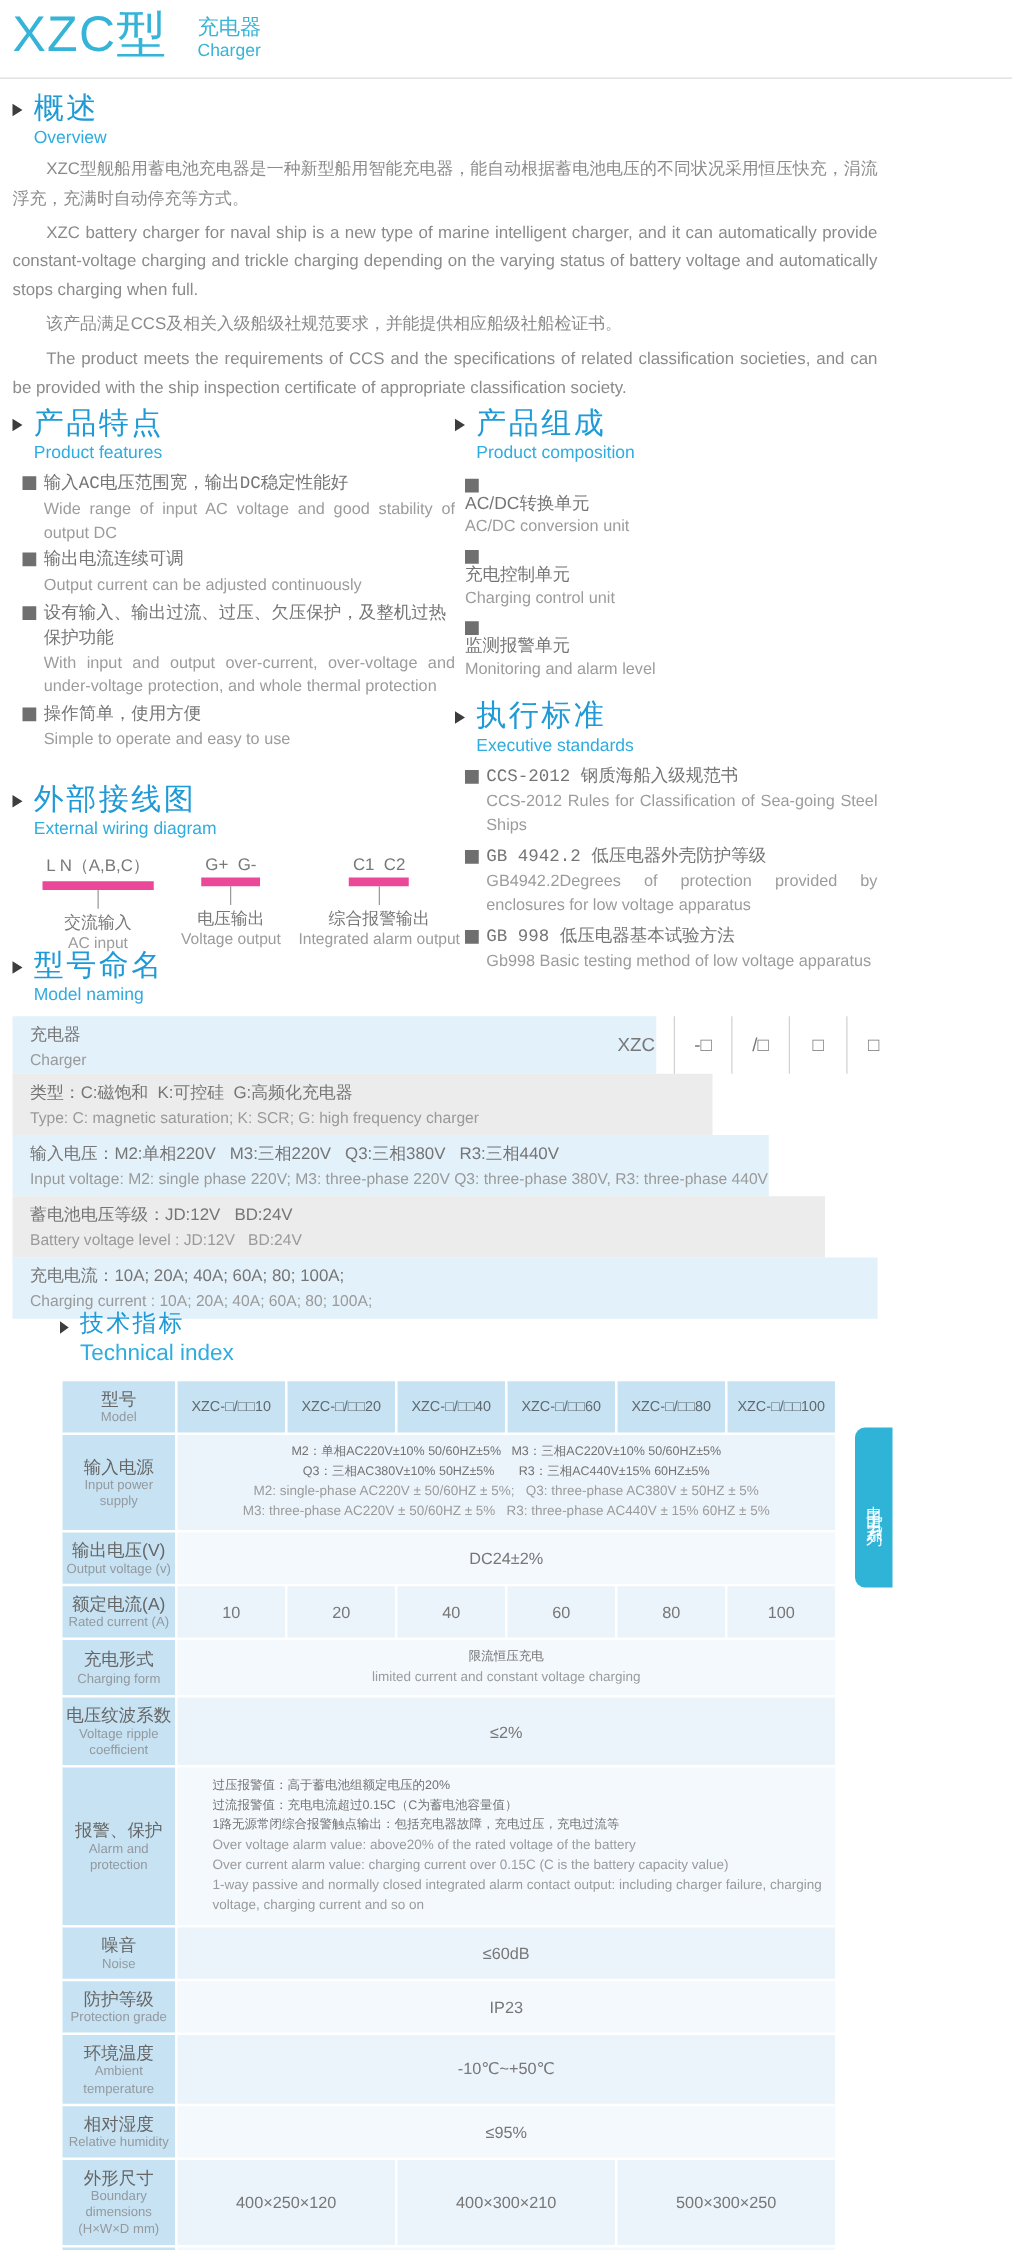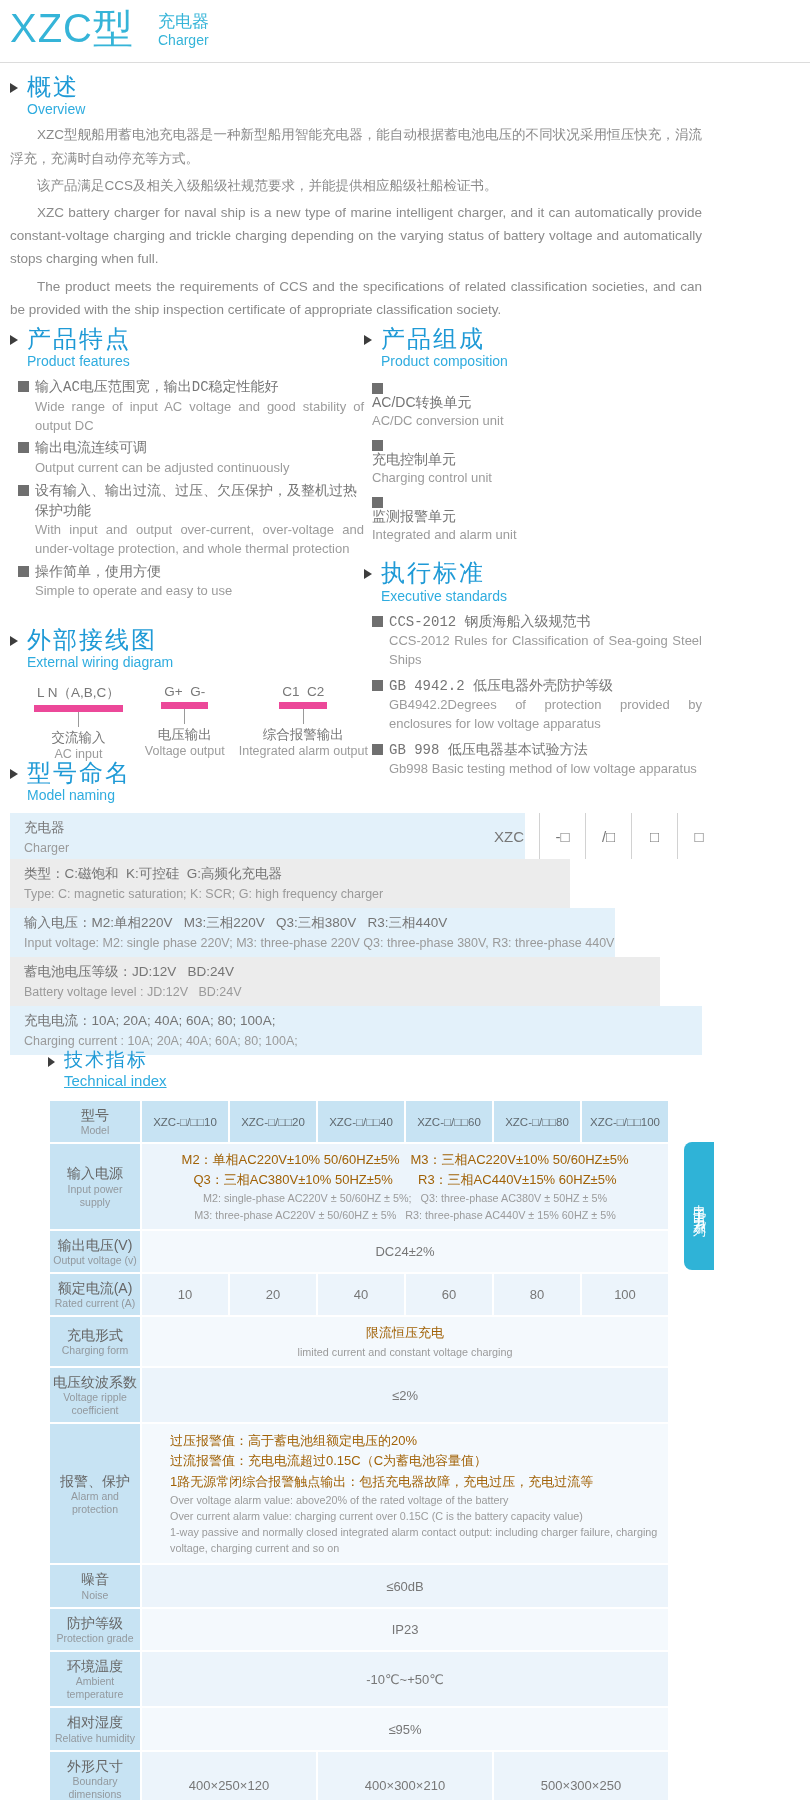--- a/index.html
+++ b/index.html
@@ -12,21 +12,21 @@
   .hdr-prod .e{display:block;font-size:14px;color:#35b4d8;line-height:1.15;}
   .divider{position:absolute;top:62px;left:0;width:810px;height:1px;background:#dcdcdc;}
   
   .sec-title{display:flex;gap:9px;}
   .tri{width:0;height:0;border-left:8px solid #3d3d3d;border-top:5px solid transparent;
        border-bottom:5px solid transparent;margin-top:9px;flex:none;}
   .tri.small{border-left-width:7px;margin-top:7px;}
   .st-zh{font-size:24px;color:#1f9ad6;letter-spacing:2px;line-height:1.1;}
   .st-en{font-size:14px;color:#2facdf;margin-top:1px;}
   .st-zh.small{font-size:19px;}
-  .st-en.small{font-size:15px;text-decoration:underline;}
+  .st-en.small{font-size:18px;}
   
   #sec-overview{position:absolute;top:74px;left:10px;width:692px;}
   .para{color:#8b8b8b;font-size:13.5px;line-height:1.72;text-align:justify;text-indent:2em;margin:4px 0;}
   
   #cols{position:absolute;top:326px;left:10px;width:692px;display:flex;}
   .col-l{width:354px;flex:none;}
   .col-r{width:338px;flex:none;}
   .bullets{margin-top:8px;padding-left:8px;}
   .bullet{display:flex;margin-top:3px;}
   .sq{width:11px;height:11px;background:#6f6f6f;margin:4px 6px 0 0;flex:none;}
@@ -61,21 +61,21 @@
   
   #sec-tech{position:absolute;top:1050px;left:48px;width:660px;}
   table.tech{border-collapse:separate;border-spacing:2px;margin-top:10px;table-layout:fixed;width:614px;}
   table.tech td{vertical-align:middle;}
   .lbl{background:#c7e3f3;text-align:center;padding:5px 2px;}
   .lbl .z{display:block;font-size:14px;color:#666;line-height:1.3;}
   .lbl .e{display:block;font-size:10.5px;color:#93999e;line-height:1.25;}
   .hcell{background:#c7e3f3;font-size:11.5px;color:#60696f;text-align:center;padding:10px 0;}
   .dcell{background:#ecf4fb;text-align:center;font-size:13px;color:#777;padding:6px 2px;}
   tr.alt .dcell{background:#f4f9fd;}
-  .iz{display:block;font-size:13px;color:#a16207;line-height:1.55;white-space:pre-wrap;}
+  .iz{display:block;font-size:10px;color:#737373;line-height:1.55;white-space:pre-wrap;}
   .ie{display:block;font-size:10.8px;color:#9b9b9b;line-height:1.5;white-space:pre-wrap;}
   .left-cell{text-align:left;padding:7px 8px 7px 28px;}
   
   #side-tab{position:absolute;top:1142px;left:684px;width:30px;height:128px;background:#2fb3d7;
             border-radius:8px 0 0 8px;display:flex;align-items:center;justify-content:center;
             writing-mode:vertical-rl;text-orientation:upright;color:#fff;font-size:13px;letter-spacing:4px;}
 </style>
 </head>
 <body>
 
@@ -93,22 +93,22 @@
   <div id="sec-overview">
     <div class="sec-title">
       <div class="tri"></div>
       <div>
         <div class="st-zh">概述</div>
         <div class="st-en">Overview</div>
       </div>
     </div>
     <div style="margin-top:6px;">
       <p class="para">XZC型舰船用蓄电池充电器是一种新型船用智能充电器，能自动根据蓄电池电压的不同状况采用恒压快充，涓流浮充，充满时自动停充等方式。</p>
+      <p class="para">XZC battery charger for naval ship is a new type of marine intelligent charger, and it can automatically provide constant-voltage charging and trickle charging depending on the varying status of battery voltage and automatically stops charging when full.</p>
       <p class="para">该产品满足CCS及相关入级船级社规范要求，并能提供相应船级社船检证书。</p>
-      <p class="para">XZC battery charger for naval ship is a new type of marine intelligent charger, and it can automatically provide constant-voltage charging and trickle charging depending on the varying status of battery voltage and automatically stops charging when full.</p>
       <p class="para">The product meets the requirements of CCS and the specifications of related classification societies, and can be provided with the ship inspection certificate of appropriate classification society.</p>
     </div>
   </div>
 
   <div id="cols">
     <div class="col-l">
 
       <div class="sec-title">
         <div class="tri"></div>
         <div>
@@ -193,21 +193,21 @@
           <span class="e">AC/DC conversion unit</span>
         </div>
         <div class="comp-item">
           <div class="sq"></div>
           <span class="z">充电控制单元</span>
           <span class="e">Charging control unit</span>
         </div>
         <div class="comp-item">
           <div class="sq"></div>
           <span class="z">监测报警单元</span>
-          <span class="e">Integrated and alarm unit</span>
+          <span class="e">Monitoring and alarm level</span>
         </div>
       </div>
 
       <div class="sec-title" style="margin-top:18px;">
         <div class="tri"></div>
         <div>
           <div class="st-zh">执行标准</div>
           <div class="st-en">Executive standards</div>
         </div>
       </div>

